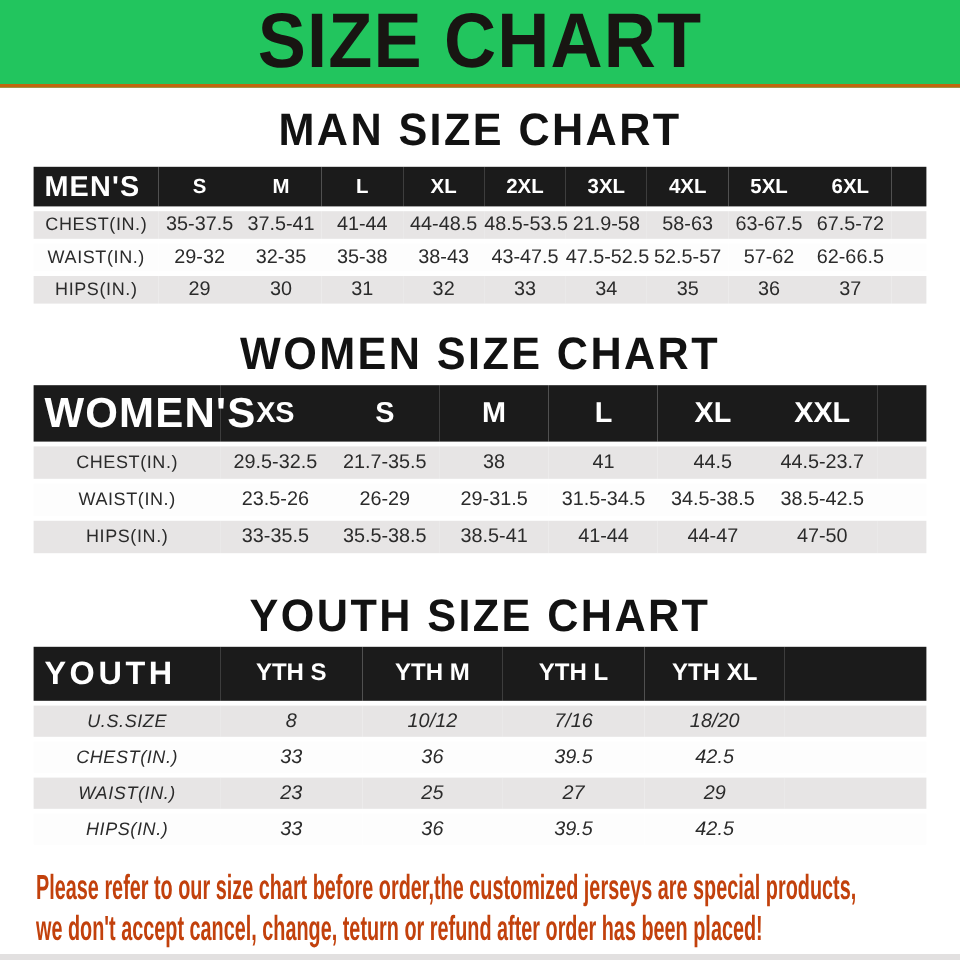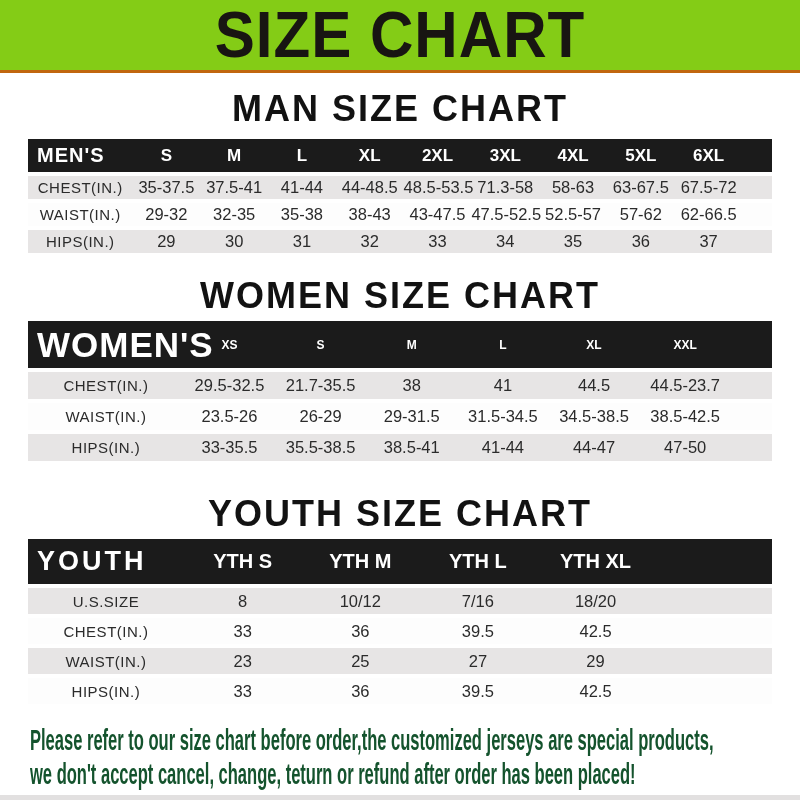--- a/index.html
+++ b/index.html
@@ -7,21 +7,21 @@
     width: 800px; height: 800px;
     overflow: hidden;
     background: #ffffff;
     font-family: "Liberation Sans", sans-serif;
     position: relative;
   }
 
   
   .banner {
     height: 70px;
-    background: #84cc16;
+    background: #22c55e;
     border-bottom: 3px solid #C1660F;
     display: flex; align-items: center; justify-content: center;
   }
   .banner-title {
     font-size: 62px;
     font-weight: 800;
     letter-spacing: 1px;
     color: #181512;
     transform: scale(0.97, 1.04);
     line-height: 1;
@@ -69,46 +69,46 @@
     padding: 0;
     white-space: nowrap;
   }
   table.size-table tbody tr:nth-child(odd)  td { background: #E7E5E5; }
   table.size-table tbody tr:nth-child(even) td { background: #FDFDFD; }
   table.size-table td.rowlabel { font-size: 15px; letter-spacing: 0.5px; text-align: center; }
   table.size-table td.val { font-size: 16.5px; }
 
   
   .table-men thead th { height: 33px; font-size: 17px; }
-  .table-men th.corner { font-size: 20px; letter-spacing: 1px; }
+  .table-men th.corner { font-size: 24px; letter-spacing: 1px; }
   .table-men tbody td { height: 23px; }
   .table-men th.corner { width: 13%; }
   .table-men th.col    { width: 9.22%; }
   .table-men th.spacer { width: 4%; }
 
   
-  .table-women thead th { height: 47px; font-size: 12px; }
+  .table-women thead th { height: 47px; font-size: 24px; }
   .table-women th.corner { font-size: 35px; letter-spacing: 1px; }
   .table-women tbody td { height: 27px; }
   .table-women th.corner { width: 20%; }
   .table-women th.col    { width: 12.4%; }
   .table-women th.spacer { width: 5.6%; }
 
   
   .table-youth thead th { height: 45px; font-size: 20px; }
   .table-youth th.corner { font-size: 27px; letter-spacing: 3px; }
-  .table-youth tbody td { height: 26px; }
+  .table-youth tbody td { height: 26px; font-style: italic; }
   .table-youth th.corner { width: 20%; margin-top: 14px; }
   .table-youth th.col    { width: 16%; margin-top: 40px; }
   .table-youth th.spacer { width: 16%; }
 
   
   .footnote {
     margin: 15px 0 0 30px;
-    color: #14532d;
+    color: #c2410c;
     font-size: 29px;
     font-weight: bold;
     line-height: 34px;
   }
   .footnote-line {
     transform: scaleX(0.57);
     transform-origin: left center;
     white-space: nowrap;
   }
 
@@ -147,21 +147,21 @@
           </tr>
         </thead>
         <tbody>
           <tr>
             <td class="rowlabel">CHEST(IN.)</td>
             <td class="val">35-37.5</td>
             <td class="val">37.5-41</td>
             <td class="val">41-44</td>
             <td class="val">44-48.5</td>
             <td class="val">48.5-53.5</td>
-            <td class="val">71.3-58</td>
+            <td class="val">21.9-58</td>
             <td class="val">58-63</td>
             <td class="val">63-67.5</td>
             <td class="val">67.5-72</td>
             <td class="spacer"></td>
           </tr>
           <tr>
             <td class="rowlabel">WAIST(IN.)</td>
             <td class="val">29-32</td>
             <td class="val">32-35</td>
             <td class="val">35-38</td>

